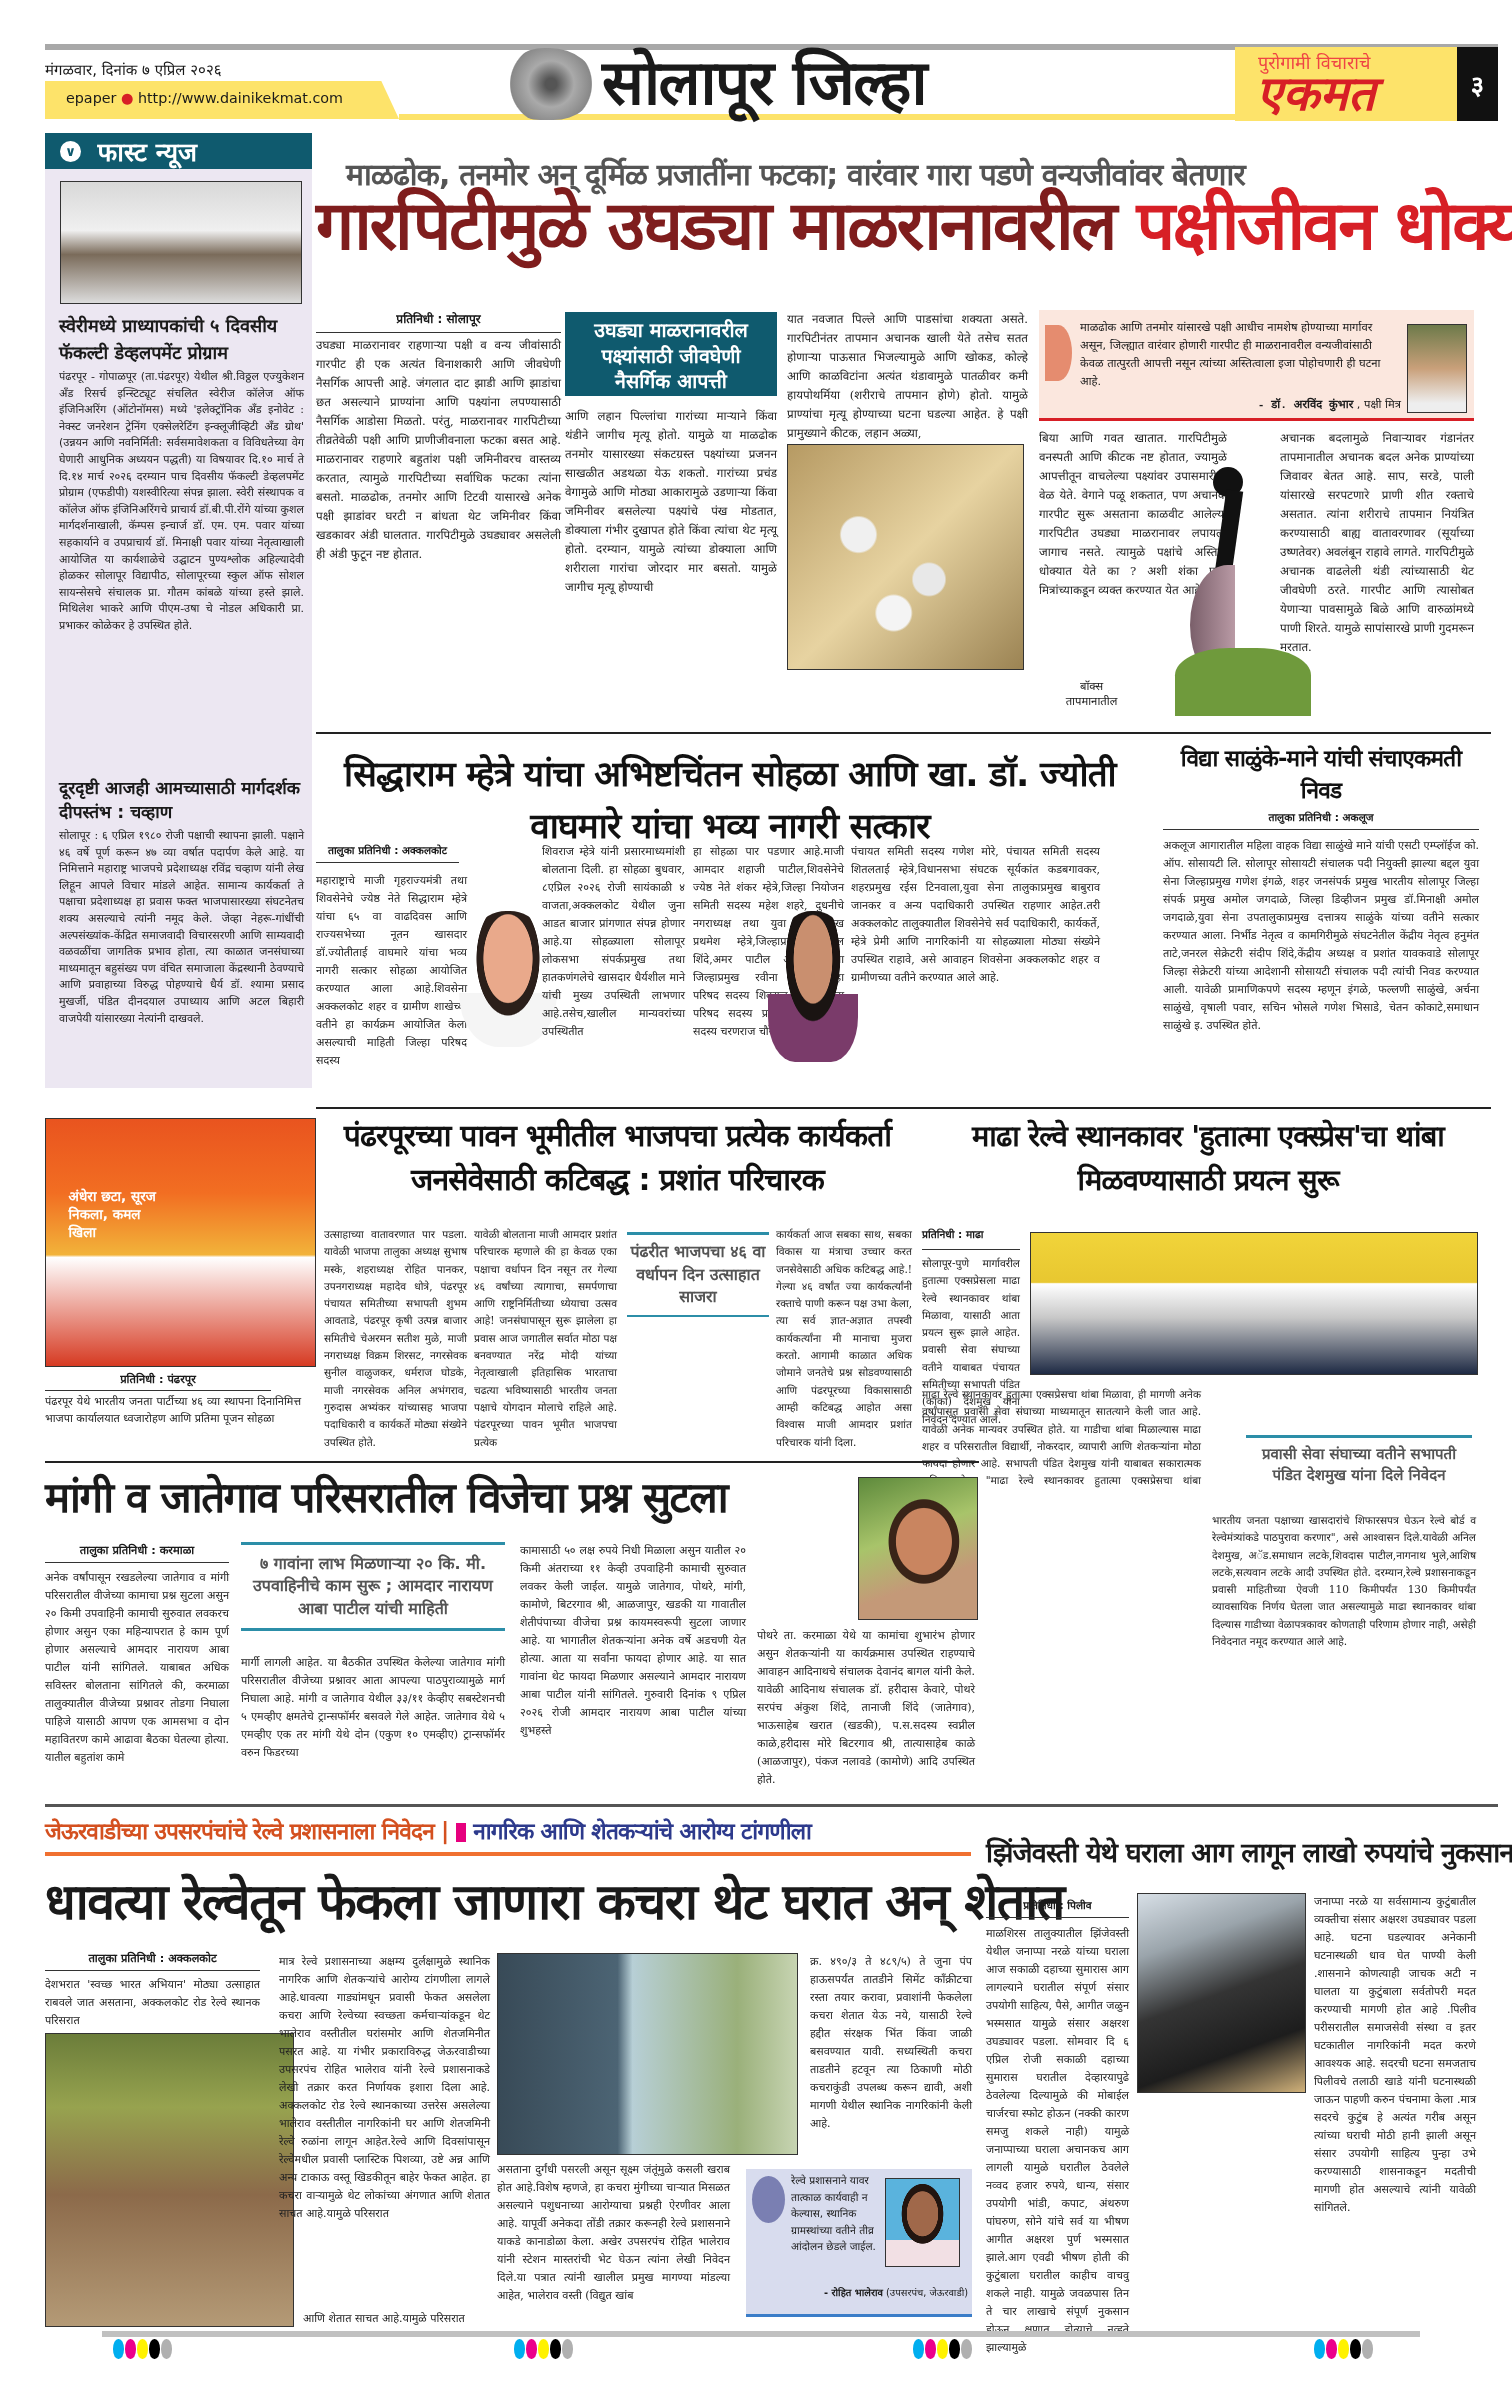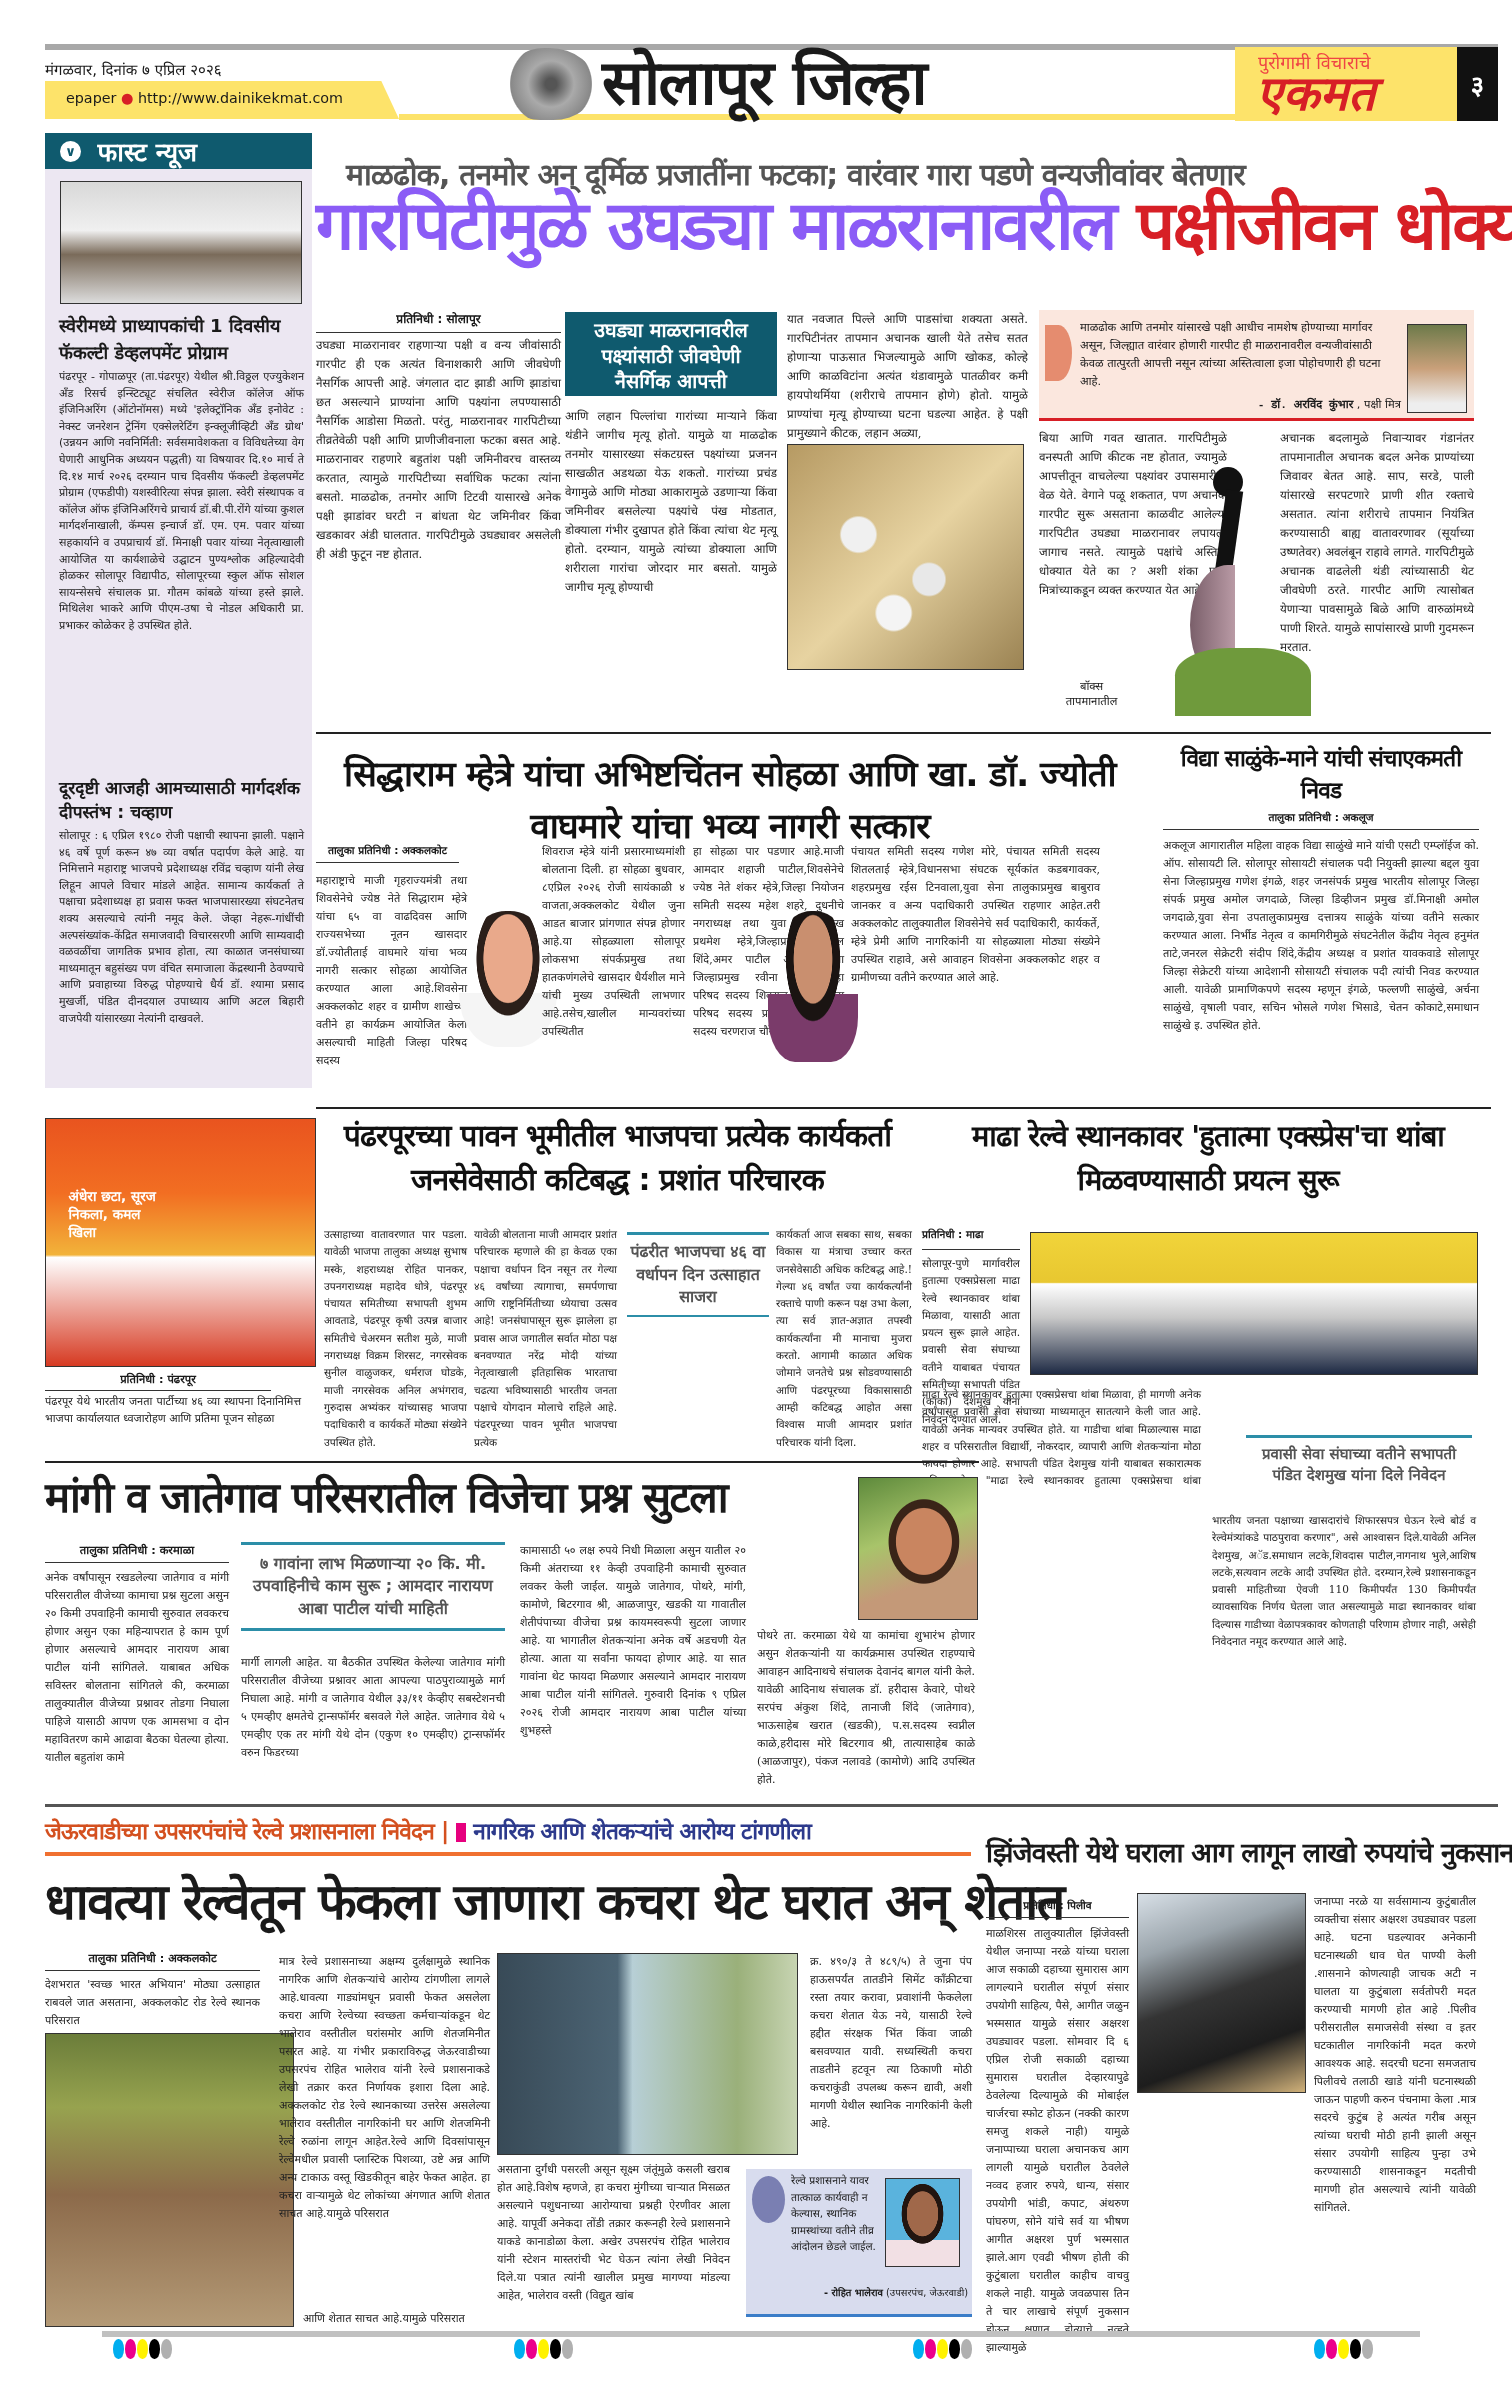--- a/index.html
+++ b/index.html
@@ -34,28 +34,28 @@
 <div class="abs" style="left:1457px;top:47px;width:41px;height:74px;background:#111;color:#fff;display:flex;align-items:center;justify-content:center;font-size:25.6px;font-weight:bold;">
   <span>३</span>
 </div>
 
 <div class="abs" style="left:45px;top:133px;width:267px;height:955px;background:#ece7f2;"></div>
 <div class="abs" style="left:45px;top:133px;width:267px;height:36px;background:#0f5a6e;color:#fff;display:flex;align-items:center;padding-left:15px;gap:16.6px;">
   <span style="width:21px;height:21px;border-radius:50%;background:#fff;color:#0f5a6e;font-size:13.6px;font-weight:bold;display:flex;align-items:center;justify-content:center;">∨</span>
   <span style="font-size:25.6px;font-weight:bold;">फास्ट न्यूज</span>
 </div>
 <div class="abs photo" style="left:60px;top:181px;width:242px;height:123px;background:linear-gradient(180deg,#d8d8d8 0,#f0f0f0 40%,#7a6b5a 60%,#dcdcdc 100%);"></div>
-<div class="abs" style="left:59px;top:312px;width:245px;font-size:18px;font-weight:bold;line-height:27px;">स्वेरीमध्ये प्राध्यापकांची 1 दिवसीय फॅकल्टी डेव्हलपमेंट प्रोग्राम</div>
+<div class="abs" style="left:59px;top:312px;width:245px;font-size:18px;font-weight:bold;line-height:27px;">स्वेरीमध्ये प्राध्यापकांची ५ दिवसीय फॅकल्टी डेव्हलपमेंट प्रोग्राम</div>
 <div class="abs body-text" style="left:59px;top:369px;width:245px;font-size:11px;line-height:16.6px;font-family:'DejaVu Sans',sans-serif;">पंढरपूर - गोपाळपूर (ता.पंढरपूर) येथील श्री.विठ्ठल एज्युकेशन अँड रिसर्च इन्स्टिट्यूट संचलित स्वेरीज कॉलेज ऑफ इंजिनिअरिंग (ऑटोनॉमस) मध्ये 'इलेक्ट्रॉनिक अँड इनोवेट : नेक्स्ट जनरेशन ट्रेनिंग एक्सेलरेटिंग इन्क्लूजीव्हिटी अँड ग्रोथ' (उन्नयन आणि नवनिर्मिती: सर्वसमावेशकता व विविधतेच्या वेग घेणारी आधुनिक अध्ययन पद्धती) या विषयावर दि.१० मार्च ते दि.१४ मार्च २०२६ दरम्यान पाच दिवसीय फॅकल्टी डेव्हलपमेंट प्रोग्राम (एफडीपी) यशस्वीरित्या संपन्न झाला. स्वेरी संस्थापक व कॉलेज ऑफ इंजिनिअरिंगचे प्राचार्य डॉ.बी.पी.रोंगे यांच्या कुशल मार्गदर्शनाखाली, कॅम्पस इन्चार्ज डॉ. एम. एम. पवार यांच्या सहकार्याने व उपप्राचार्य डॉ. मिनाक्षी पवार यांच्या नेतृत्वाखाली आयोजित या कार्यशाळेचे उद्घाटन पुण्यश्लोक अहिल्यादेवी होळकर सोलापूर विद्यापीठ, सोलापूरच्या स्कुल ऑफ सोशल सायन्सेसचे संचालक प्रा. गौतम कांबळे यांच्या हस्ते झाले. मिथिलेश भाकरे आणि पीएम-उषा चे नोडल अधिकारी प्रा. प्रभाकर कोळेकर हे उपस्थित होते.</div>
 <div class="abs" style="left:59px;top:776px;width:245px;font-size:17.3px;font-weight:bold;line-height:24px;">दूरदृष्टी आजही आमच्यासाठी मार्गदर्शक दीपस्तंभ : चव्हाण</div>
 <div class="abs body-text" style="left:59px;top:828px;width:245px;font-size:11px;line-height:16.6px;font-family:'DejaVu Sans',sans-serif;">सोलापूर : ६ एप्रिल १९८० रोजी पक्षाची स्थापना झाली. पक्षाने ४६ वर्षे पूर्ण करून ४७ व्या वर्षात पदार्पण केले आहे. या निमित्ताने महाराष्ट्र भाजपचे प्रदेशाध्यक्ष रविंद्र चव्हाण यांनी लेख लिहून आपले विचार मांडले आहेत. सामान्य कार्यकर्ता ते पक्षाचा प्रदेशाध्यक्ष हा प्रवास फक्त भाजपासारख्या संघटनेतच शक्य असल्याचे त्यांनी नमूद केले. जेव्हा नेहरू-गांधींची अल्पसंख्यांक-केंद्रित समाजवादी विचारसरणी आणि साम्यवादी वळवळींचा जागतिक प्रभाव होता, त्या काळात जनसंघाच्या माध्यमातून बहुसंख्य पण वंचित समाजाला केंद्रस्थानी ठेवण्याचे आणि प्रवाहाच्या विरुद्ध पोहण्याचे धैर्य डॉ. श्यामा प्रसाद मुखर्जी, पंडित दीनदयाल उपाध्याय आणि अटल बिहारी वाजपेयी यांसारख्या नेत्यांनी दाखवले.</div>
 
 <div class="abs" style="left:346px;top:133px;width:1145px;font-size:30px;font-weight:bold;color:#555;line-height:36px;white-space:nowrap;letter-spacing:-0.8px;margin-top:24px;">माळढोक, तनमोर अन् दूर्मिळ प्रजातींना फटका; वारंवार गारा पडणे वन्यजीवांवर बेतणार</div>
 <div class="abs" style="left:316px;top:181px;width:1175px;font-size:68px;font-weight:bold;line-height:90px;letter-spacing:-2.3px;white-space:nowrap;">
-  <span style="color:#8b5cf6;margin-top:28px;">गारपिटीमुळे उघड्या माळरानावरील</span>
+  <span style="color:#7f1d1d;margin-top:28px;">गारपिटीमुळे उघड्या माळरानावरील</span>
   <span style="color:#d71f26;">पक्षीजीवन धोक्यात</span>
 </div>
 <div class="abs" style="left:316px;top:310px;width:245px;font-size:12px;font-weight:bold;text-align:center;border-bottom:1.5px solid #333;padding-bottom:4.5px;">प्रतिनिधी : सोलापूर</div>
 <div class="abs body-text" style="left:316px;top:336px;width:245px;">उघड्या माळरानावर राहणाऱ्या पक्षी व वन्य जीवांसाठी गारपीट ही एक अत्यंत विनाशकारी आणि जीवघेणी नैसर्गिक आपत्ती आहे. जंगलात दाट झाडी आणि झाडांचा छत असल्याने प्राण्यांना आणि पक्ष्यांना लपण्यासाठी नैसर्गिक आडोसा मिळतो. परंतु, माळरानावर गारपिटीच्या तीव्रतेवेळी पक्षी आणि प्राणीजीवनाला फटका बसत आहे. माळरानावर राहणारे बहुतांश पक्षी जमिनीवरच वास्तव्य करतात, त्यामुळे गारपिटीच्या सर्वाधिक फटका त्यांना बसतो. माळढोक, तनमोर आणि टिटवी यासारखे अनेक पक्षी झाडांवर घरटी न बांधता थेट जमिनीवर किंवा खडकावर अंडी घालतात. गारपिटीमुळे उघड्यावर असलेली ही अंडी फुटून नष्ट होतात.</div>
 <div class="abs" style="left:565px;top:312px;width:212px;height:84px;background:#0f5a6e;color:#fff;font-size:19.6px;font-weight:bold;text-align:center;line-height:25.6px;padding:6px 7.5px;">उघड्या माळरानावरील पक्ष्यांसाठी जीवघेणी नैसर्गिक आपत्ती</div>
 <div class="abs body-text" style="left:565px;top:407px;width:212px;">आणि लहान पिल्लांचा गारांच्या माऱ्याने किंवा थंडीने जागीच मृत्यू होतो. यामुळे या माळढोक तनमोर यासारख्या संकटग्रस्त पक्ष्यांच्या प्रजनन साखळीत अडथळा येऊ शकतो. गारांच्या प्रचंड वेगामुळे आणि मोठ्या आकारामुळे उडणाऱ्या किंवा जमिनीवर बसलेल्या पक्ष्यांचे पंख मोडतात, डोक्याला गंभीर दुखापत होते किंवा त्यांचा थेट मृत्यू होतो. दरम्यान, यामुळे त्यांच्या डोक्याला आणि शरीराला गारांचा जोरदार मार बसतो. यामुळे जागीच मृत्यू होण्याची</div>
 <div class="abs body-text" style="left:787px;top:310px;width:241px;">यात नवजात पिल्ले आणि पाडसांचा शक्यता असते. गारपिटीनंतर तापमान अचानक खाली येते तसेच सतत होणाऱ्या पाऊसात भिजल्यामुळे आणि खोकड, कोल्हे आणि काळविटांना अत्यंत थंडावामुळे पातळीवर कमी हायपोथर्मिया (शरीराचे तापमान होणे) होतो. यामुळे प्राण्यांचा मृत्यू होण्याच्या घटना घडल्या आहेत. हे पक्षी प्रामुख्याने कीटक, लहान अळ्या,</div>
 <div class="abs photo" style="left:787px;top:444px;width:237px;height:226px;background:radial-gradient(circle at 30% 40%,#f0f0f0 8%,transparent 9%),radial-gradient(circle at 60% 60%,#e8e8e8 8%,transparent 9%),radial-gradient(circle at 45% 75%,#f4f4f4 8%,transparent 9%),linear-gradient(135deg,#b69a63,#e7d3a1 50%,#9b8353);"></div>
 <div class="abs" style="left:1039px;top:310px;width:435px;height:111px;background:#fbe7de;border-bottom:3px solid #d71f26;"></div>
 <div class="abs" style="left:1045px;top:325px;width:27px;height:56px;border-radius:0 60% 60% 0;background:#e58c6f;"></div>

